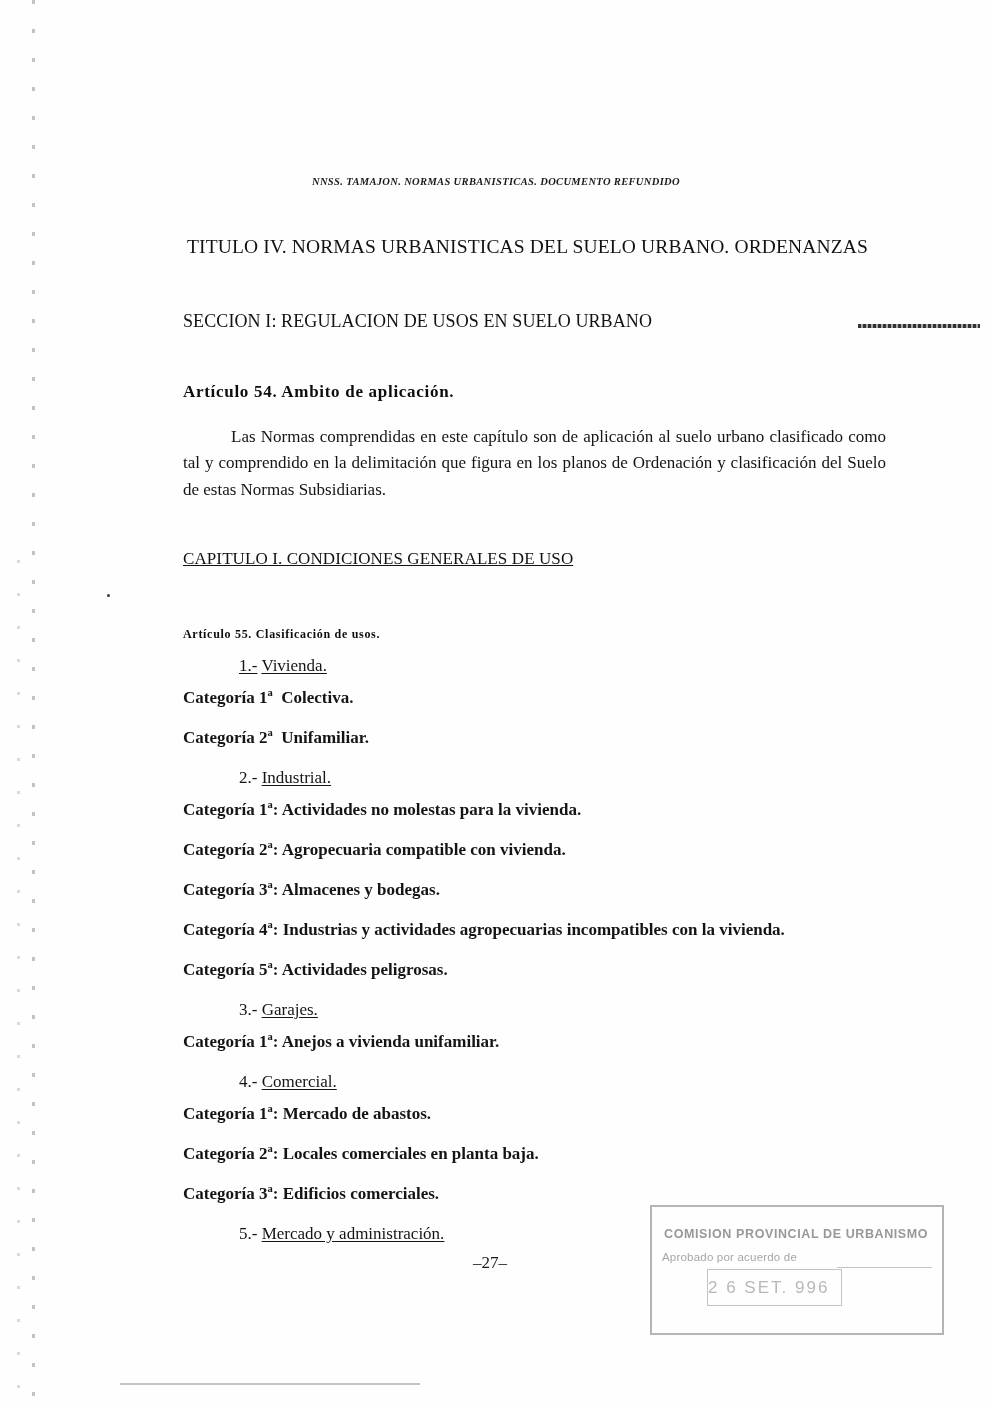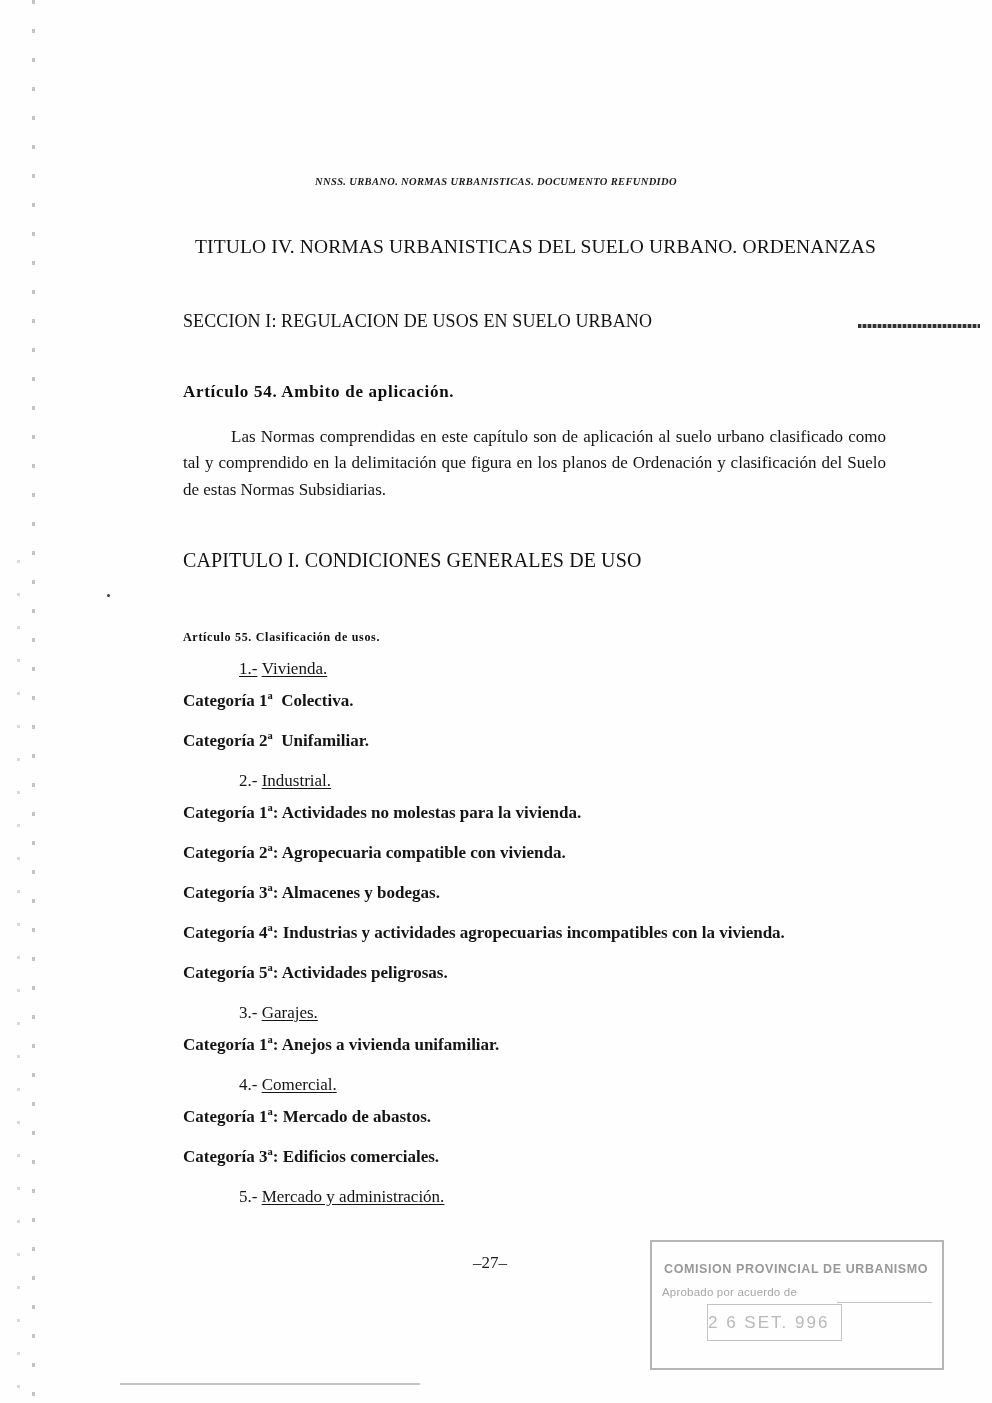--- a/index.html
+++ b/index.html
@@ -104,21 +104,21 @@
     left: 183px;
     top: 236px;
     width: 703px;
   }
 
   .title-line {
     font-size: 19.5px;
     letter-spacing: 0.15px;
     color: #121212;
     white-space: nowrap;
-    margin: 0 0 53px 12px;
+    margin: 0 0 53px 4px;
   }
 
   .section-line {
     font-size: 18px;
     letter-spacing: 0.1px;
     color: #121212;
     margin: 0 0 50px 0;
   }
 
   .article-heading {
@@ -132,24 +132,25 @@
   .body-paragraph {
     font-size: 17px;
     line-height: 1.55;
     text-align: justify;
     text-indent: 48px;
     margin: 0 0 46px 0;
     color: #141414;
   }
 
   .chapter-line {
-    font-size: 20px;
+    font-size: 17px;
     letter-spacing: 0.1px;
     color: #121212;
     margin: 0 0 58px 0;
+    text-decoration: underline;
   }
 
   .article-heading-2 {
     font-size: 12px;
     font-weight: 700;
     letter-spacing: 0.7px;
     color: #0d0d0d;
     margin: 0 0 12px 0;
   }
 
@@ -163,21 +164,20 @@
     padding-left: 56px;
     font-size: 17px;
     color: #141414;
   }
   .group-title .num {
     text-decoration: none;
   }
   .group-title .name {
     text-decoration: underline;
     text-underline-offset: 2px;
-    font-family: Liberation Serif, serif;
   }
   .group-title.first-underline .num {
     text-decoration: underline;
     text-underline-offset: 2px;
   }
 
   .category-line {
     margin: 0 0 20px 0;
     font-size: 17px;
     color: #141414;
@@ -198,21 +198,21 @@
     width: 980px;
     text-align: center;
     font-size: 17px;
     color: #1a1a1a;
   }
 
   
   .stamp {
     position: absolute;
     left: 650px;
-    top: 1240px;
+    top: 1205px;
     width: 294px;
     height: 130px;
     border: 2px solid rgba(110,110,110,0.55);
     box-sizing: border-box;
     opacity: 0.92;
     padding-left: 36px;
   }
   .stamp-title {
     position: absolute;
     left: 12px;
@@ -268,21 +268,21 @@
 <body>
 
 <div class="page">
 
   <div class="scan-edge-marks col-a"></div>
   <div class="scan-edge-marks col-b"></div>
   <div class="speck"></div>
   <div class="right-smudge"></div>
   <div class="bottom-smudge"></div>
 
-  <div class="running-head">NNSS. URBANO. NORMAS URBANISTICAS. DOCUMENTO REFUNDIDO</div>
+  <div class="running-head">NNSS. TAMAJON. NORMAS URBANISTICAS. DOCUMENTO REFUNDIDO</div>
 
   <div class="content">
 
     <div class="title-line">TITULO IV. NORMAS URBANISTICAS DEL SUELO URBANO. ORDENANZAS</div>
 
     <div class="section-line">SECCION I: REGULACION DE USOS EN SUELO URBANO</div>
 
     <div class="article-heading">Artículo 54. Ambito de aplicación.</div>
 
     <p class="body-paragraph">Las Normas comprendidas en este capítulo son de aplicación al suelo urbano clasificado como tal y comprendido en la delimitación que figura en los planos de Ordenación y clasificación del Suelo de estas Normas Subsidiarias.</p>
@@ -298,20 +298,21 @@
         <div class="group-title"><span class="num">2.-</span> <span class="name">Industrial.</span></div>
         <div class="category-line"><span>Categoría 1</span><sup>a</sup><span style="white-space: pre;">: </span><span>Actividades no molestas para la vivienda.</span></div>
         <div class="category-line"><span>Categoría 2</span><sup>a</sup><span style="white-space: pre;">: </span><span>Agropecuaria compatible con vivienda.</span></div>
         <div class="category-line"><span>Categoría 3</span><sup>a</sup><span style="white-space: pre;">: </span><span>Almacenes y bodegas.</span></div>
         <div class="category-line"><span>Categoría 4</span><sup>a</sup><span style="white-space: pre;">: </span><span>Industrias y actividades agropecuarias incompatibles con la vivienda.</span></div>
         <div class="category-line"><span>Categoría 5</span><sup>a</sup><span style="white-space: pre;">: </span><span>Actividades peligrosas.</span></div>
         <div class="group-title"><span class="num">3.-</span> <span class="name">Garajes.</span></div>
         <div class="category-line"><span>Categoría 1</span><sup>a</sup><span style="white-space: pre;">: </span><span>Anejos a vivienda unifamiliar.</span></div>
         <div class="group-title"><span class="num">4.-</span> <span class="name">Comercial.</span></div>
         <div class="category-line"><span>Categoría 1</span><sup>a</sup><span style="white-space: pre;">: </span><span>Mercado de abastos.</span></div>
+        <div class="category-line"><span>Categoría 2</span><sup>a</sup><span style="white-space: pre;">: </span><span>Locales comerciales en planta baja.</span></div>
         <div class="category-line"><span>Categoría 3</span><sup>a</sup><span style="white-space: pre;">: </span><span>Edificios comerciales.</span></div>
         <div class="group-title"><span class="num">5.-</span> <span class="name">Mercado y administración.</span></div>
       </div>
 
   </div>
 
   <div class="page-number">–27–</div>
 
   <div class="stamp">
     <div class="stamp-title">COMISION PROVINCIAL DE URBANISMO</div>

